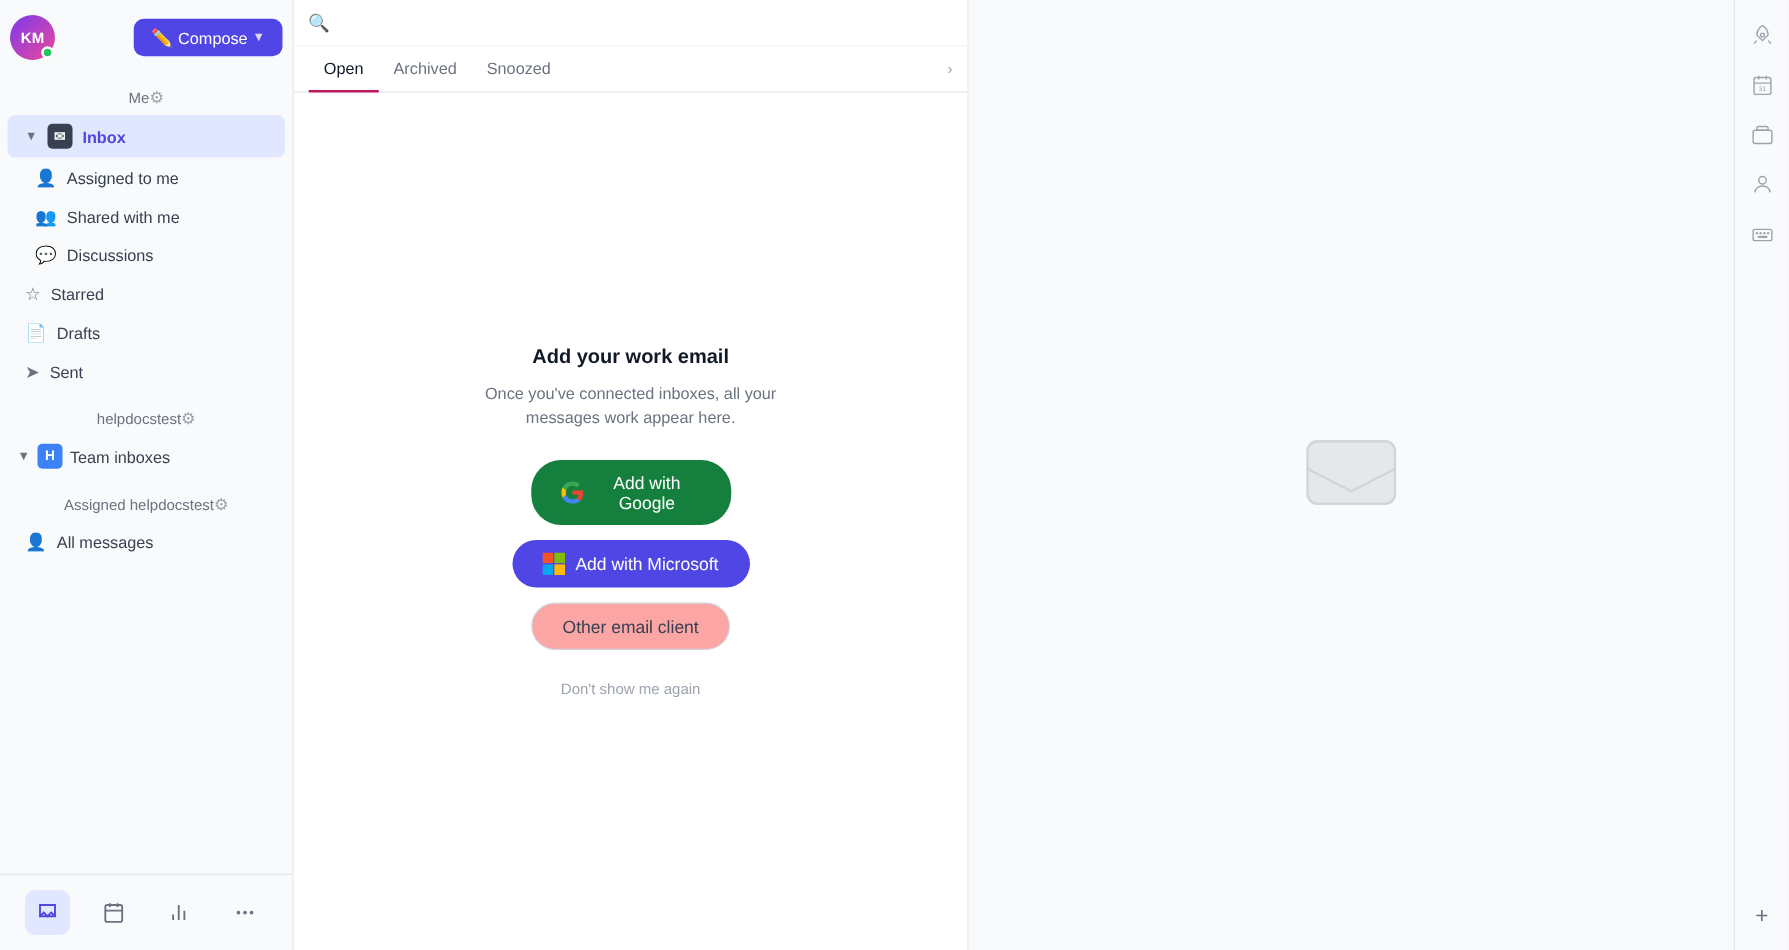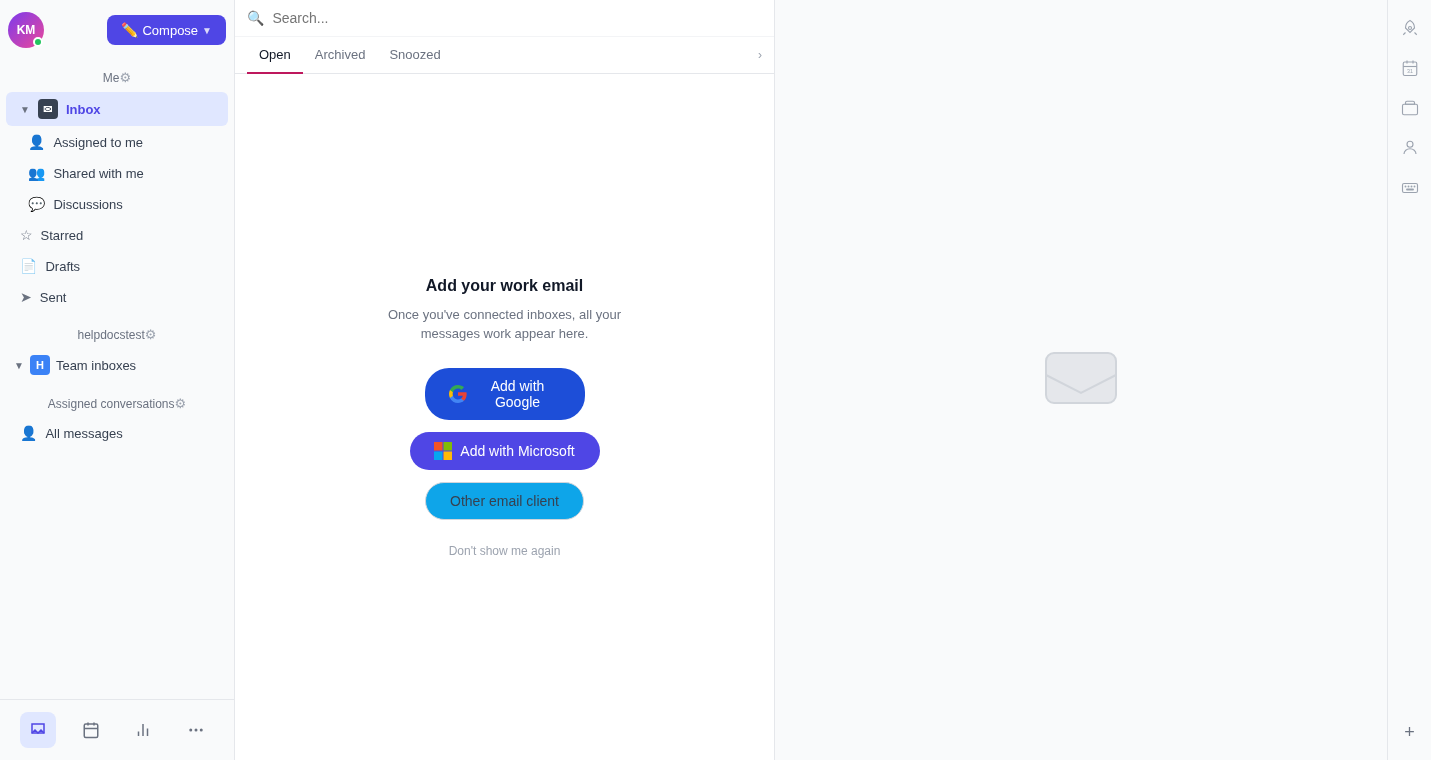--- a/index.html
+++ b/index.html
@@ -237,21 +237,21 @@
       font-size: 13px;
       color: #6b7280;
       line-height: 1.5;
       max-width: 280px;
       margin-bottom: 24px;
     }
     .btn-google {
       display: flex;
       align-items: center;
       gap: 8px;
-      background: #1d4ed8;
+      background: #15803d;
       color: white;
       border: none;
       border-radius: 24px;
       padding: 10px 24px;
       font-size: 14px;
       font-weight: 500;
       cursor: pointer;
       margin-bottom: 12px;
       width: 160px;
       justify-content: center;
@@ -266,21 +266,21 @@
       border-radius: 24px;
       padding: 10px 24px;
       font-size: 14px;
       font-weight: 400;
       cursor: pointer;
       margin-bottom: 12px;
       width: 190px;
       justify-content: center;
     }
     .btn-other {
-      background: #0ea5e9;
+      background: #fca5a5;
       color: #374151;
       border: 1px solid #d1d5db;
       border-radius: 24px;
       padding: 10px 24px;
       font-size: 14px;
       cursor: pointer;
       margin-bottom: 24px;
     }
     .dont-show {
       font-size: 12px;
@@ -401,21 +401,21 @@
       <span style="font-size:10px;color:#6b7280;">▼</span>
       <div class="team-badge">
         <span>H</span>
       </div>
       <span>Team inboxes</span>
     </div>
   </div>
 
   <div class="sidebar-section">
     <div class="sidebar-section-label">
-      <span>Assigned conversations</span>
+      <span>Assigned helpdocstest</span>
       <span class="gear-icon-small">⚙</span>
     </div>
     <div class="sidebar-item">
       <span class="item-icon">👤</span>
       <span>All messages</span>
     </div>
   </div>
 
   <div class="sidebar-bottom">
     <div class="bottom-icon active">
@@ -446,21 +446,20 @@
           <circle cx="19" cy="12" r="1"></circle>
       </svg>
     </div>
   </div>
 </div>
 
 <div style="display:flex;flex:1;">
   <div class="inbox-panel">
     <div class="search-bar">
       <span class="search-icon">🔍</span>
-      <input type="text" placeholder="Search..." style="">
     </div>
     <div class="tabs">
       <div class="tab active">
         <span>Open</span>
       </div>
       <div class="tab">
         <span>Archived</span>
       </div>
       <div class="tab">
         <span>Snoozed</span>

